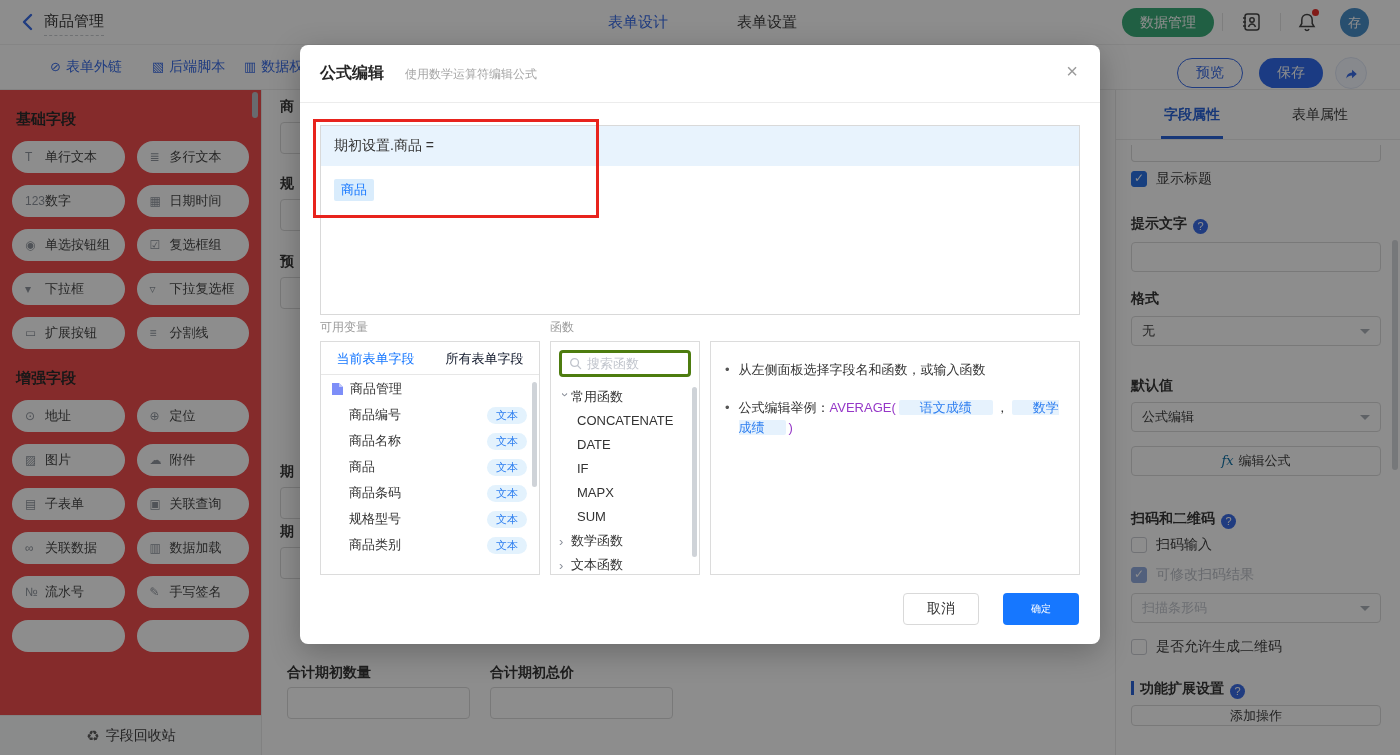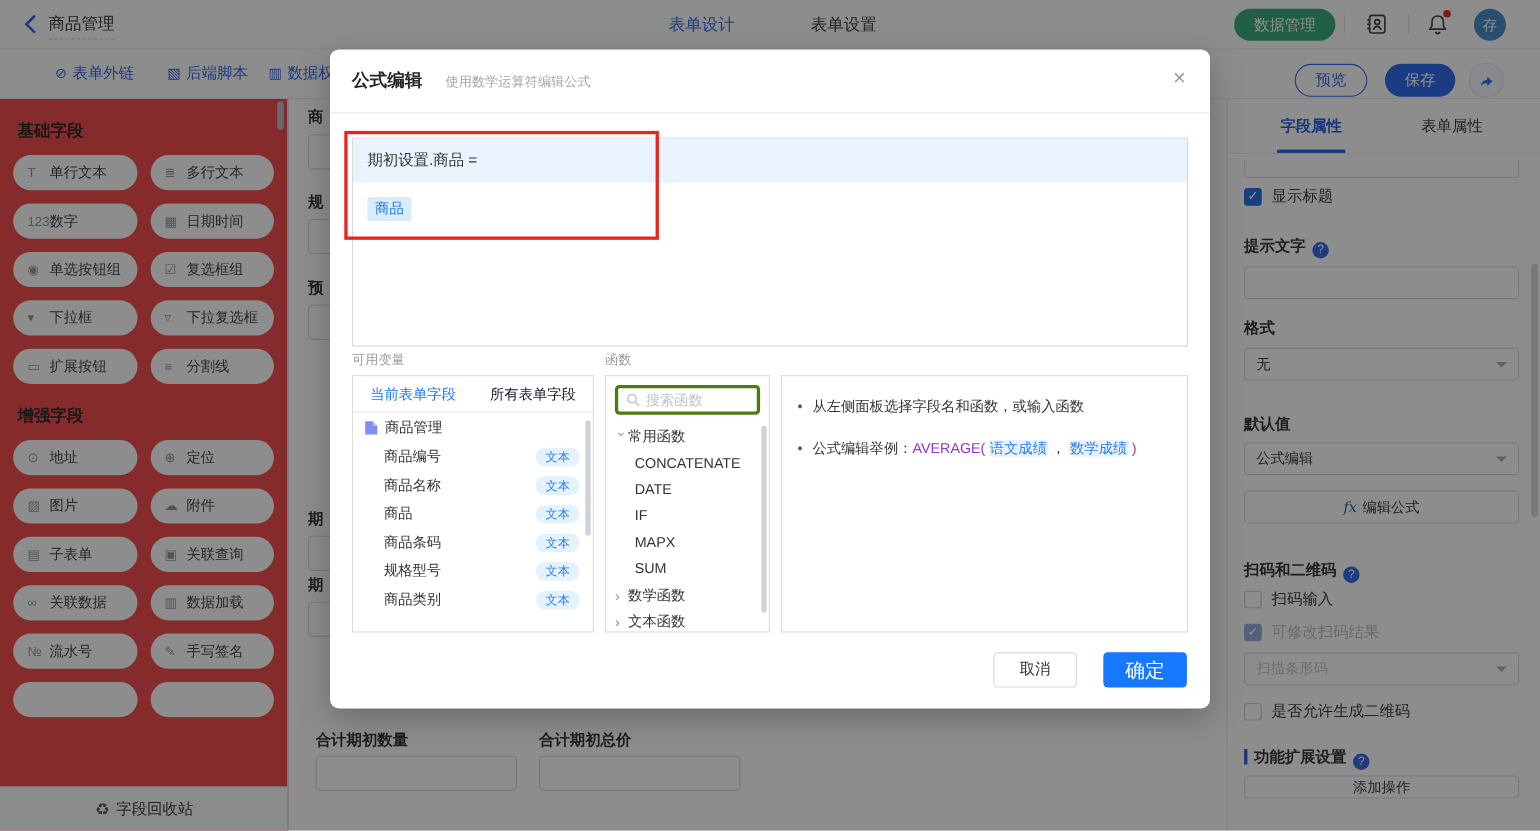--- a/index.html
+++ b/index.html
@@ -98,24 +98,24 @@
   .search-box input { border:none; outline:none; width:100px; font-size:13px; color:#333; margin-left:5px; font-family:inherit; }
   .search-box input::placeholder { color:#c0c4cc; }
   .fn-group { display:flex; align-items:center; height:24px; padding-left:8px; font-size:13px; color:#333; cursor:pointer; }
   .chev { color:#8a8f99; font-size:13px; display:inline-block; width:12px; }
   .chev.down { transform:rotate(90deg) translateX(1px); }
   .fn-item { height:24px; line-height:24px; padding-left:26px; font-size:13px; color:#333; cursor:pointer; }
 
   .tip-row { display:flex; margin:18px 14px 0 14px; font-size:13px; color:#333; line-height:20px; }
   .tip-row .dot { margin-right:9px; color:#555; }
   .tip-func { color:#9537c7; }
-  .tip-tag { background:#e6f2fd; color:#2e7ff0; padding:0 1px; border-radius:2px; margin:0 3px; }
+  .tip-tag { background:#e6f2fd; color:#2e7ff0; padding:0 21px; border-radius:2px; margin:0 3px; }
 
   .m-cancel { position:absolute; left:603px; top:548px; width:76px; height:32px; background:#fff; border:1px solid #d9d9d9; border-radius:4px; font-size:14px; color:#333; cursor:pointer; }
-  .m-ok { position:absolute; left:703px; top:548px; width:76px; height:32px; background:#1677ff; border:none; border-radius:4px; font-size:18px; color:#fff; cursor:pointer; }
+  .m-ok { position:absolute; left:703px; top:548px; width:76px; height:32px; background:#1677ff; border:none; border-radius:4px; font-size:10px; color:#fff; cursor:pointer; }
 
   #annotation { position:absolute; left:313px; top:119px; width:286px; height:99px; border:3px solid #e8231d; z-index:30; pointer-events:none; }
 </style>
 </head>
 <body>
 
 <div id="topbar">
   <span class="back-btn">
     <svg viewBox="0 0 22 22" width="22" height="22">
         <polyline points="13,4 6,11 13,18" fill="none" stroke="#2e64e6" stroke-width="2.4" stroke-linecap="round" stroke-linejoin="round"></polyline>

